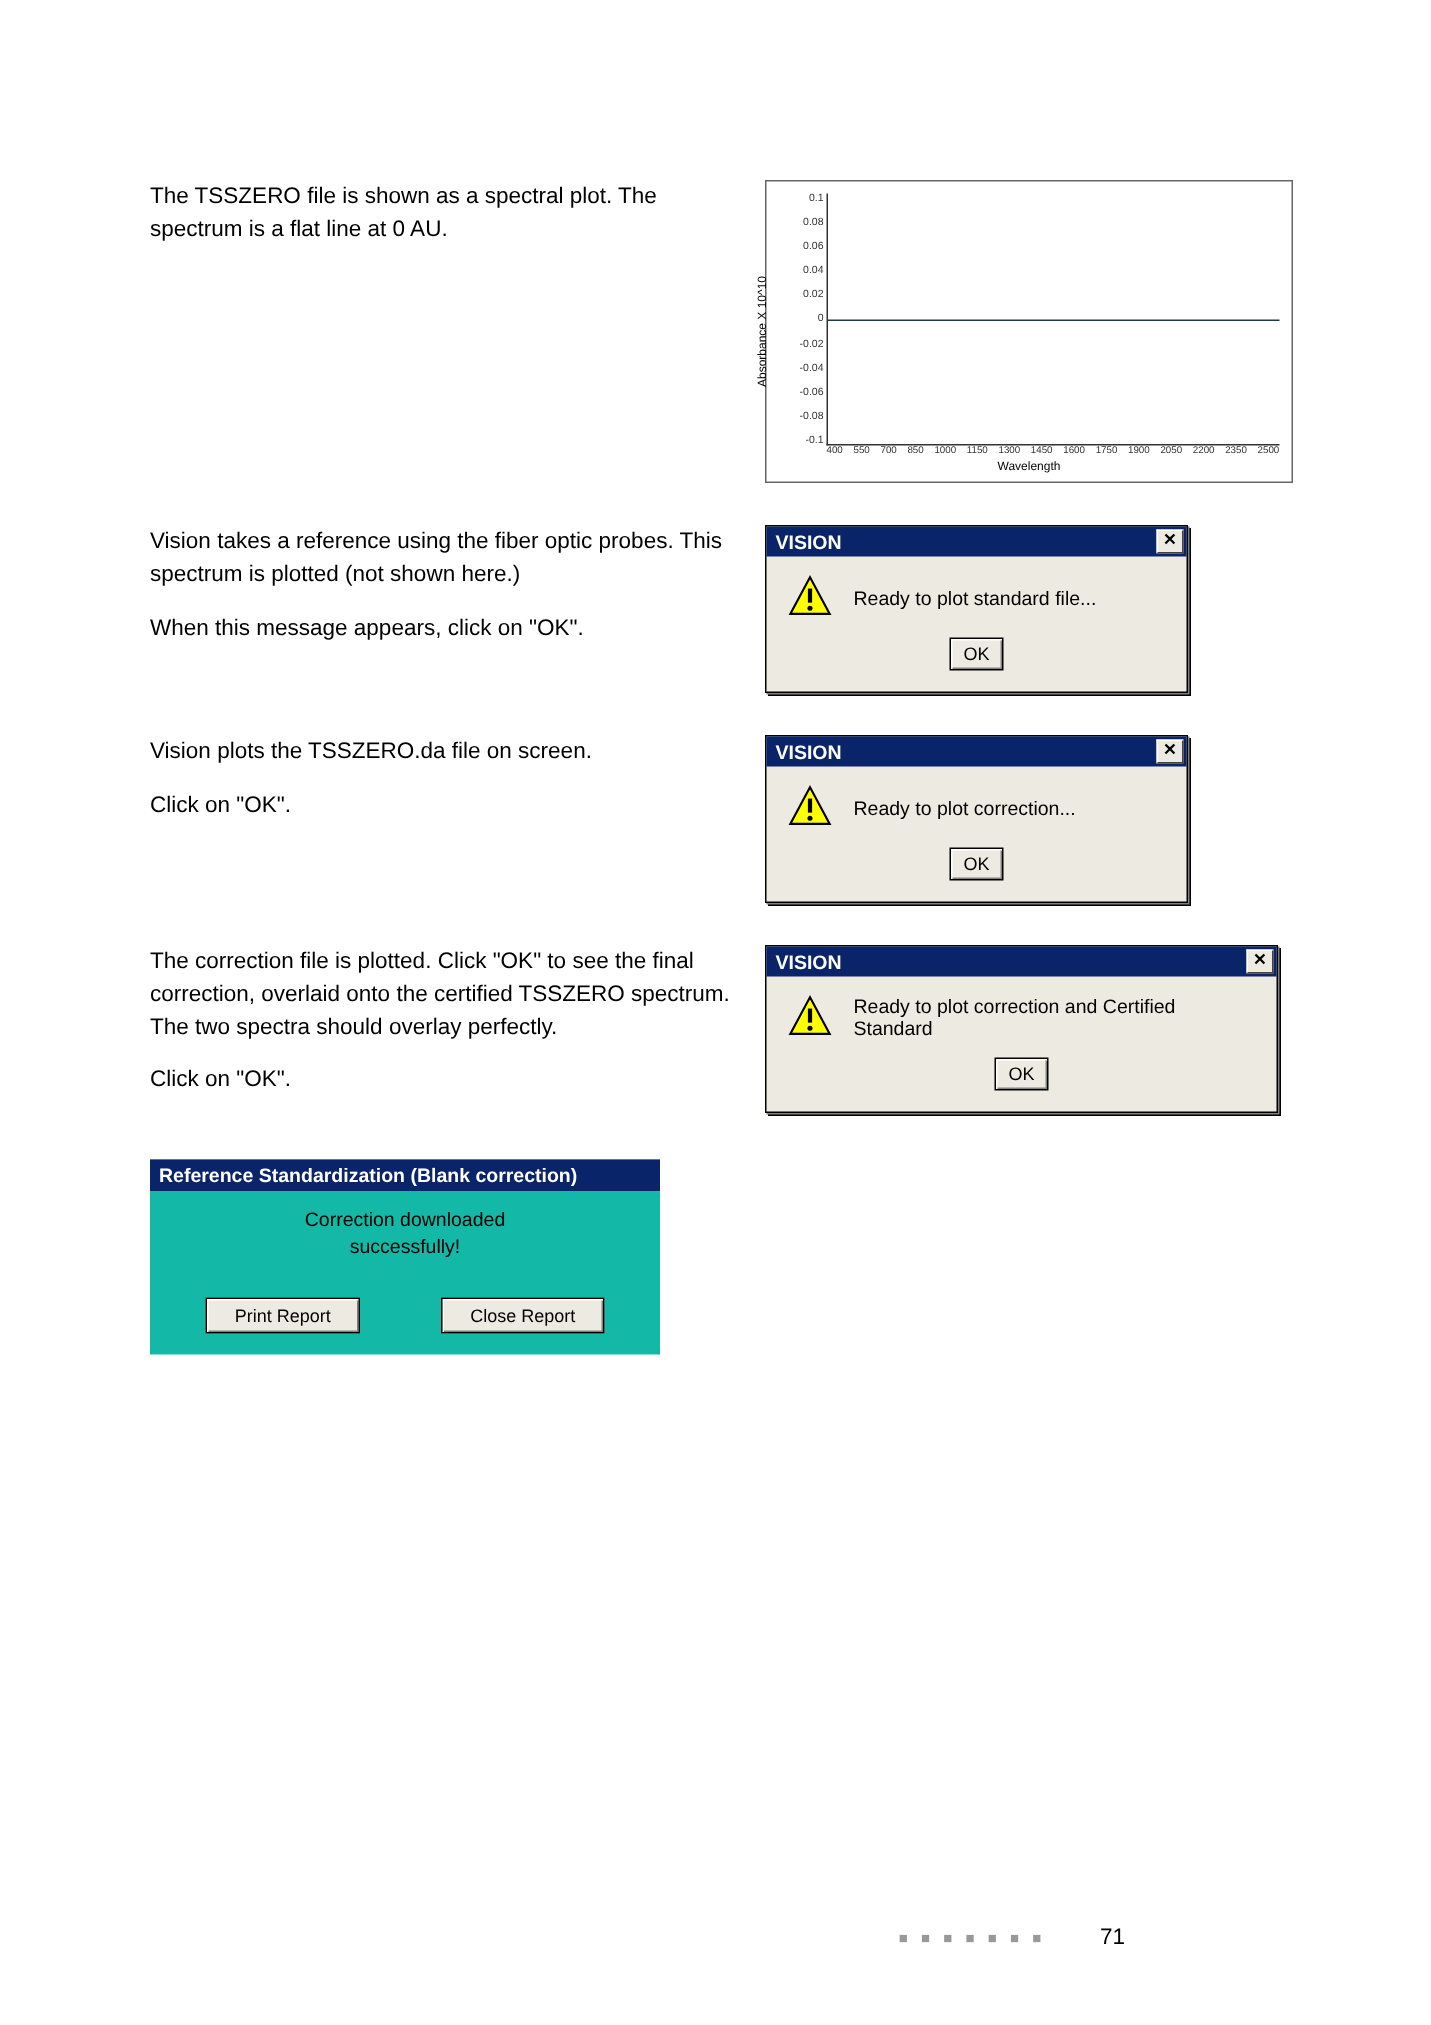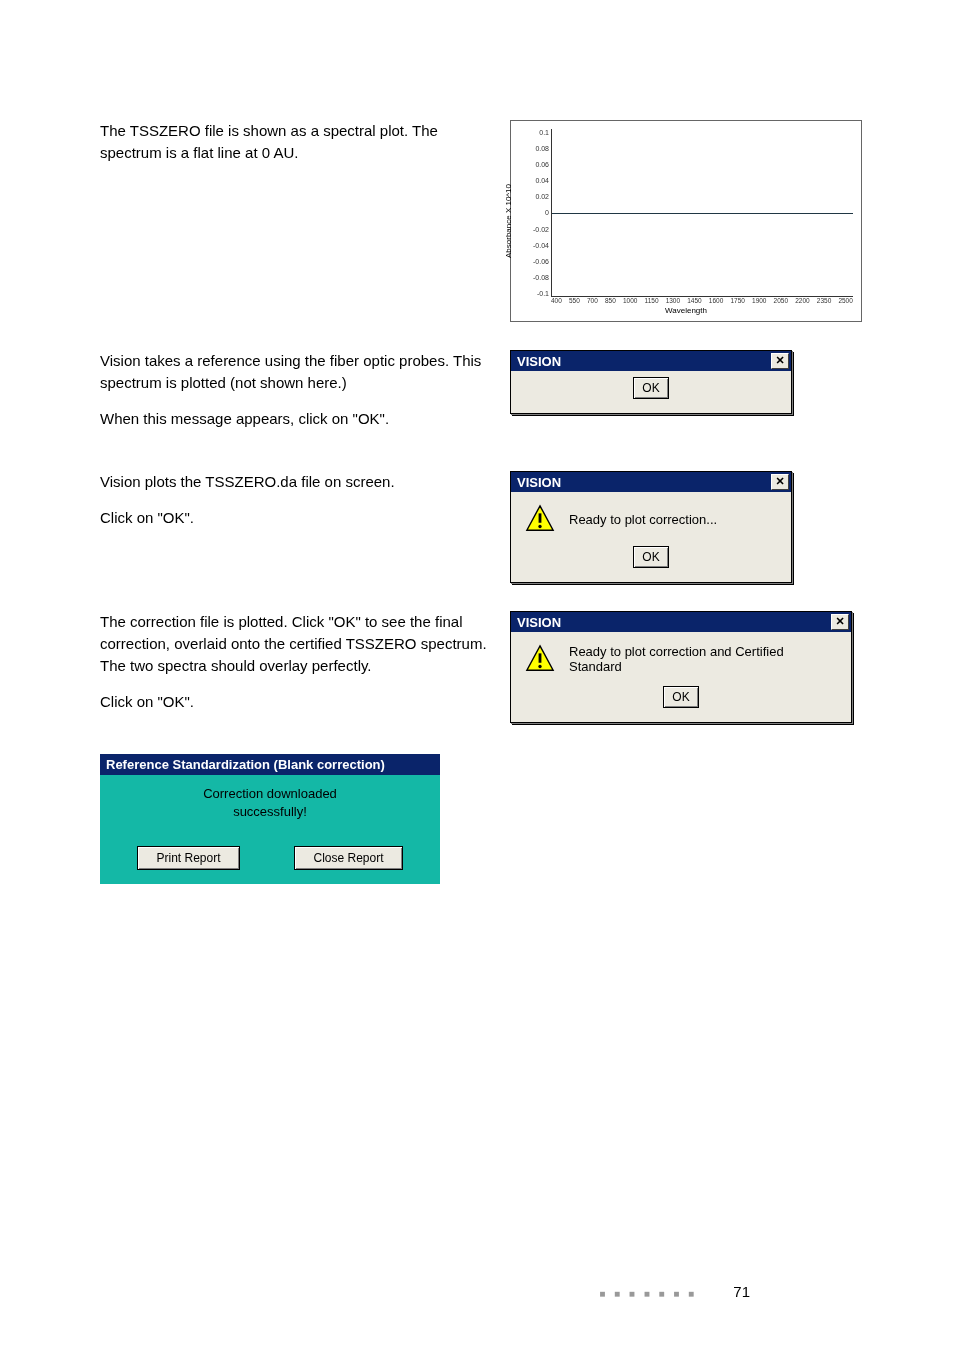--- a/index.html
+++ b/index.html
@@ -263,20 +263,28 @@
     <div class="left-col">
       <p>Vision takes a reference using the fiber optic probes. This spectrum is plotted (not shown here.)</p>
       <p>When this message appears, click on "OK".</p>
     </div>
     <div class="right-col">
       <div class="dialog small">
         <div class="titlebar">
           <span>VISION</span>
           <span class="close-btn">✕</span>
         </div>
+        <div class="dialog-body">
+          <svg class="warn-icon" viewBox="0 0 32 32">
+            <polygon points="16,2 30,28 2,28" fill="#ffff00" stroke="#000" stroke-width="1.5"></polygon>
+            <rect x="14.5" y="10" width="3" height="10" fill="#000"></rect>
+            <circle cx="16" cy="24" r="1.8" fill="#000"></circle>
+          </svg>
+          <span>Ready to plot standard file...</span>
+        </div>
         <div class="dialog-buttons">
           <button class="win-button">OK</button>
         </div>
       </div>
     </div>
   </div>
 
   <div class="row">
     <div class="left-col">
       <p>Vision plots the TSSZERO.da file on screen.</p>

